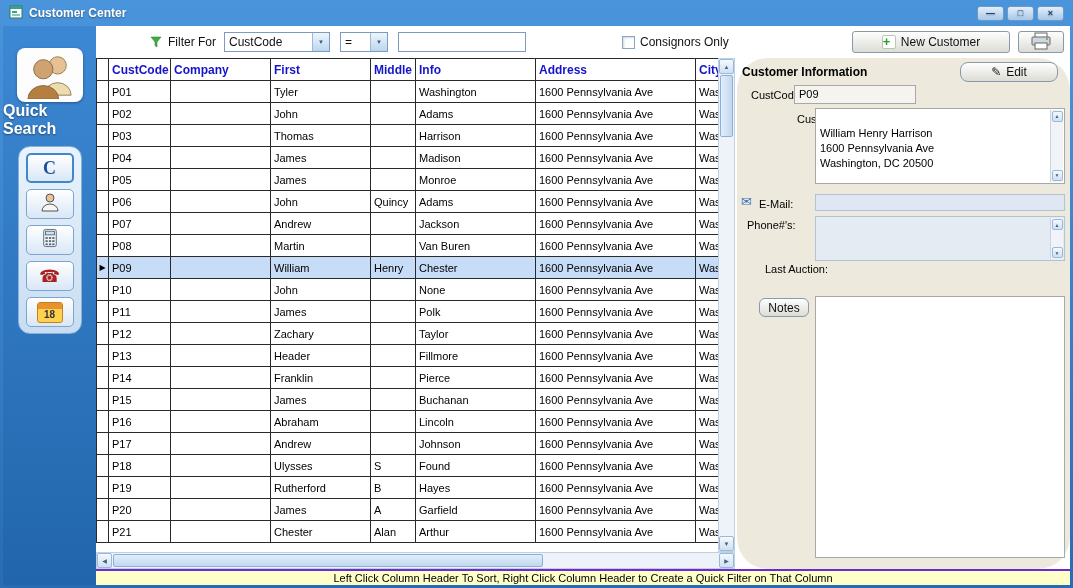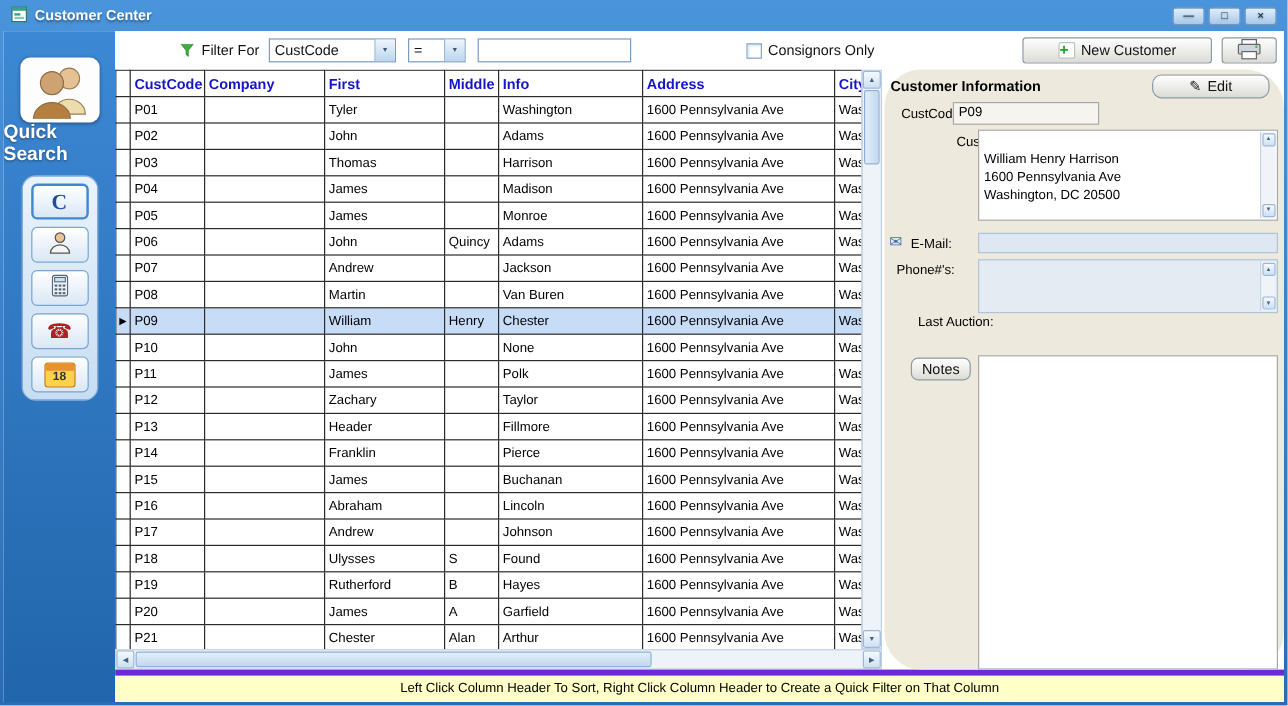--- a/index.html
+++ b/index.html
@@ -197,22 +197,22 @@
   .mini-scroll {
     position: absolute; top: 1px; bottom: 1px; right: 1px; width: 13px;
     background: #f0f4f8; border-left: 1px solid #c8d4e0;
     display: flex; flex-direction: column; justify-content: space-between;
     align-items: center; font-size: 5px; color: #44627f;
   }
   .mini-btn { width: 11px; height: 11px; margin: 1px 0; background: linear-gradient(180deg,#f4f9fe,#cfe0f2); border: 1px solid #9ab8d8; border-radius: 2px; display: flex; align-items: center; justify-content: center; }
 
   
   .statusbar {
-    height: 27px; flex: none;
-    background: #ffffc8; border-top: 5px solid #6d28d9;
+    height: 16px; flex: none;
+    background: #ffffc8; border-top: 2px solid #6d28d9;
     display: flex; align-items: center; justify-content: center;
     font-size: 11px; color: #000;
   }
 </style>
 </head>
 <body>
 
 <div class="window">
 
   <div class="titlebar">

